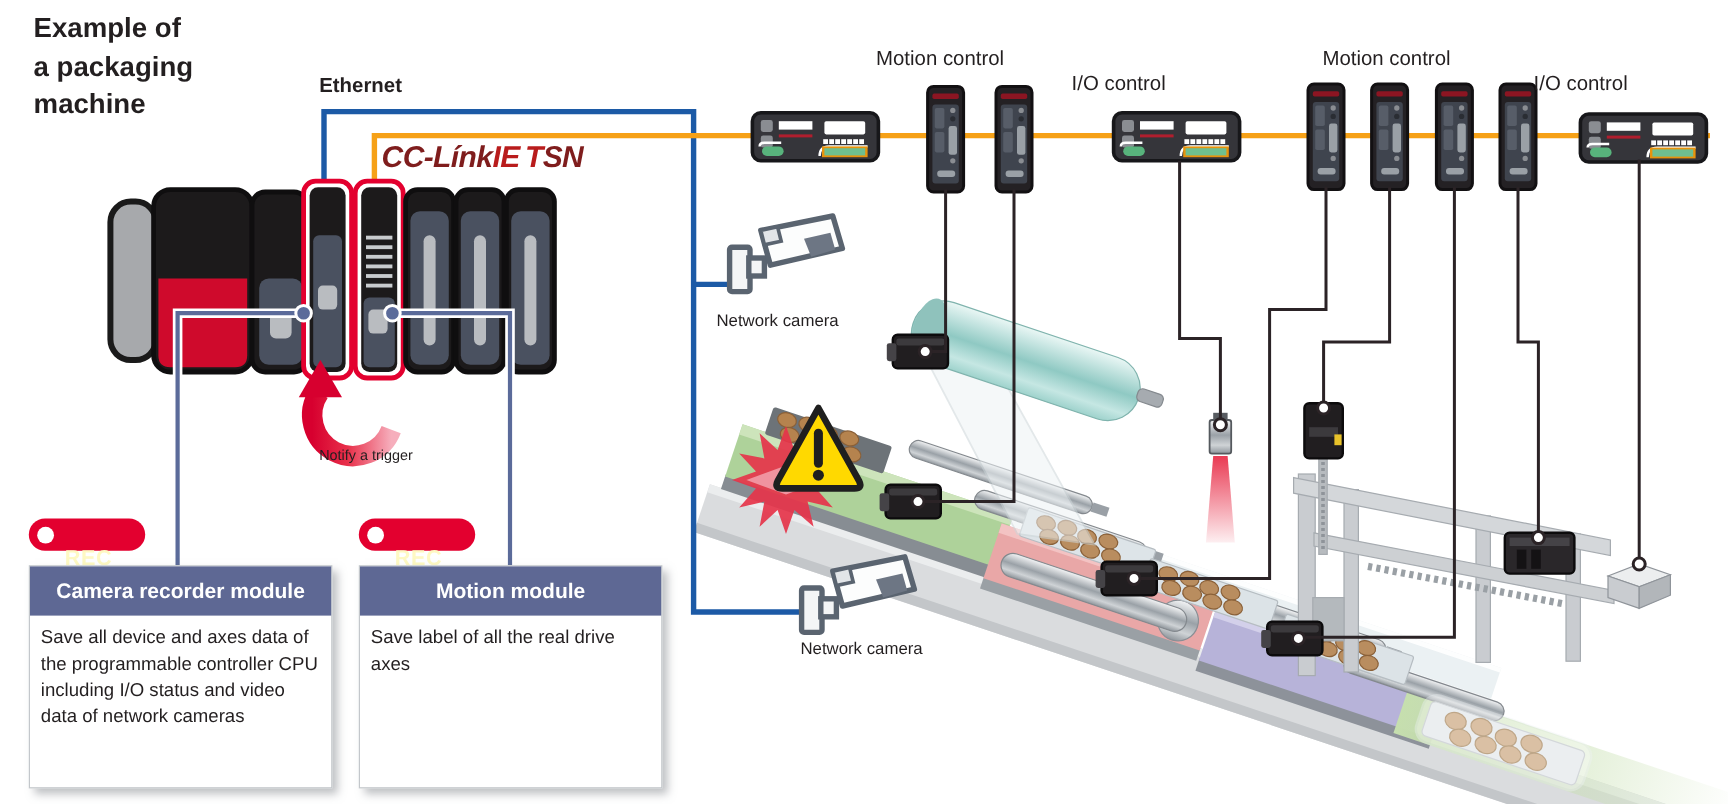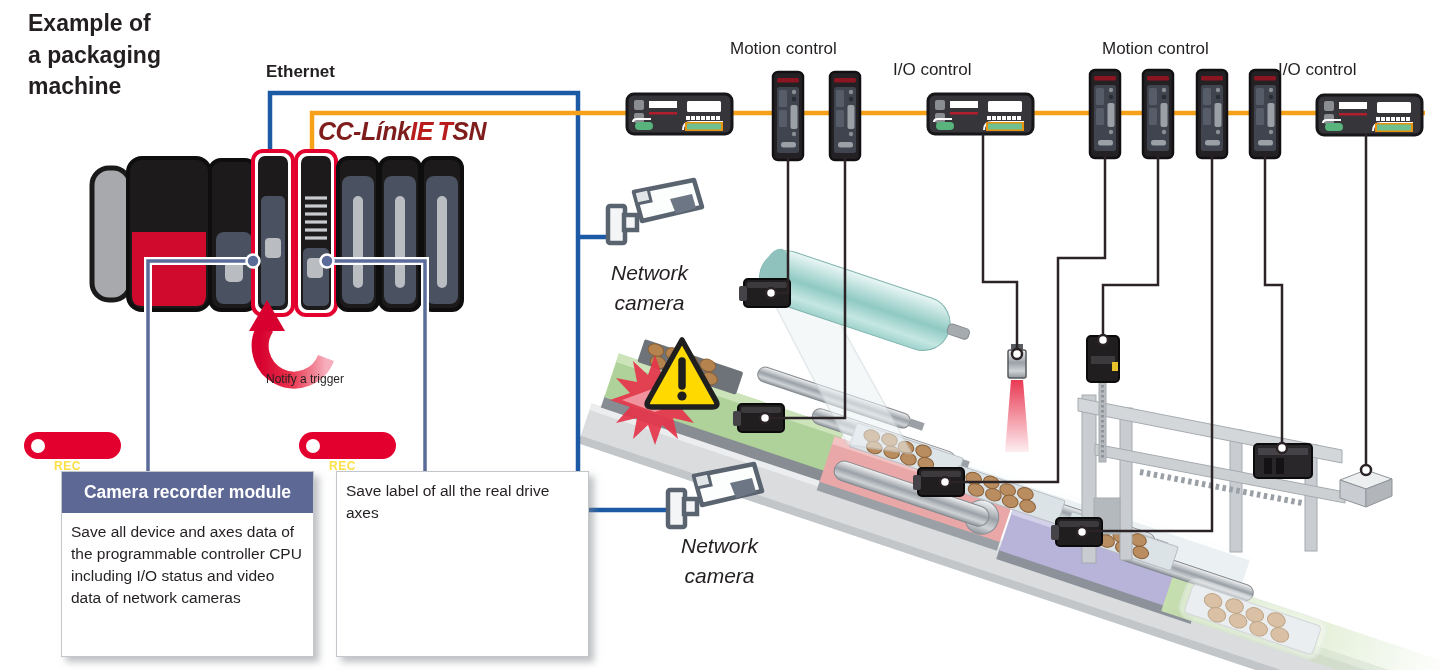--- a/index.html
+++ b/index.html
@@ -7,30 +7,30 @@
          font-family:"Liberation Sans","DejaVu Sans",sans-serif;color:#231f20;padding-left:30px;}
   #diagram-svg{position:absolute;left:0;top:0;z-index:1;}
   .ovl{position:absolute;z-index:3;}
   .title{left:28px;top:8px;width:250px;font-size:23px;font-weight:bold;line-height:1.38;white-space:pre-line;}
   .ethernet{left:266px;top:62px;font-size:17px;font-weight:bold;}
   .logo{left:318px;top:117px;font-size:25px;font-weight:bold;font-style:italic;letter-spacing:-0.5px;white-space:nowrap;}
   .logo .lb{color:#7f1d1d;margin-top:40px;} .logo .lr{color:#b91c1c;margin-top:17px;}
   .devlbl{font-size:17px;width:170px;}
   .lbl-motion-1{left:730px;top:39px;} .lbl-io-1{left:893px;top:60px;}
   .lbl-motion-2{left:1102px;top:39px;} .lbl-io-2{left:1278px;top:60px;}
-  .camlbl{font-size:21px;text-align:center;width:105px;line-height:1.42;font-style:italic;}
+  .camlbl{font-size:14px;text-align:left;width:105px;line-height:1.42;}
   .lbl-cam-1{left:597px;top:258px;} .lbl-cam-2{left:667px;top:531px;}
   .notify{left:220px;top:372px;width:170px;font-size:12px;text-align:center;}
   .rec{display:flex;align-items:center;gap:9px;width:97px;height:27px;border-radius:14px;
        background:#e3002f;box-sizing:border-box;padding-left:7px;}
   .rec .dot{width:14px;height:14px;border-radius:50%;background:#fff;}
-  .rec .rtxt{color:#fde047;font-weight:bold;font-size:12px;letter-spacing:0.5px;margin-top:40px;}
+  .rec .rtxt{color:#fef9c3;font-weight:bold;font-size:18px;letter-spacing:0.5px;margin-top:40px;}
   .rec1{left:24px;top:432px;} .rec2{left:299px;top:432px;}
   .infobox{width:253px;height:186px;background:#fff;border:1px solid #c3c7cb;box-sizing:border-box;
-           box-shadow:5px 5px 7px rgba(125,130,135,.5);margin-left:37px;}
+           box-shadow:5px 5px 7px rgba(125,130,135,.5);}
   .infobox .hdr{height:41px;background:#5e6894;color:#fff;font-weight:bold;font-size:17.5px;
                 display:flex;align-items:center;justify-content:center;}
   .infobox .bdy{padding:8px 9px;font-size:15.5px;line-height:1.42;}
   .box1{left:24px;top:471px;} .box2{left:299px;top:471px;}
 </style>
 </head>
 <body>
 
 <div id="stage">
 
@@ -419,16 +419,17 @@
 <div class="ovl rec rec2">
   <span class="dot"></span>
   <span class="rtxt">REC</span>
 </div>
 
 <div class="ovl infobox box1">
   <div class="hdr">Camera recorder module</div>
   <div class="bdy">Save all device and axes data of the programmable controller CPU including I/O status and video data of network cameras</div>
 </div>
 <div class="ovl infobox box2">
+  <div class="hdr">Motion module</div>
   <div class="bdy">Save label of all the real drive axes</div>
 </div>
 
 </div>
 
 </body></html>

